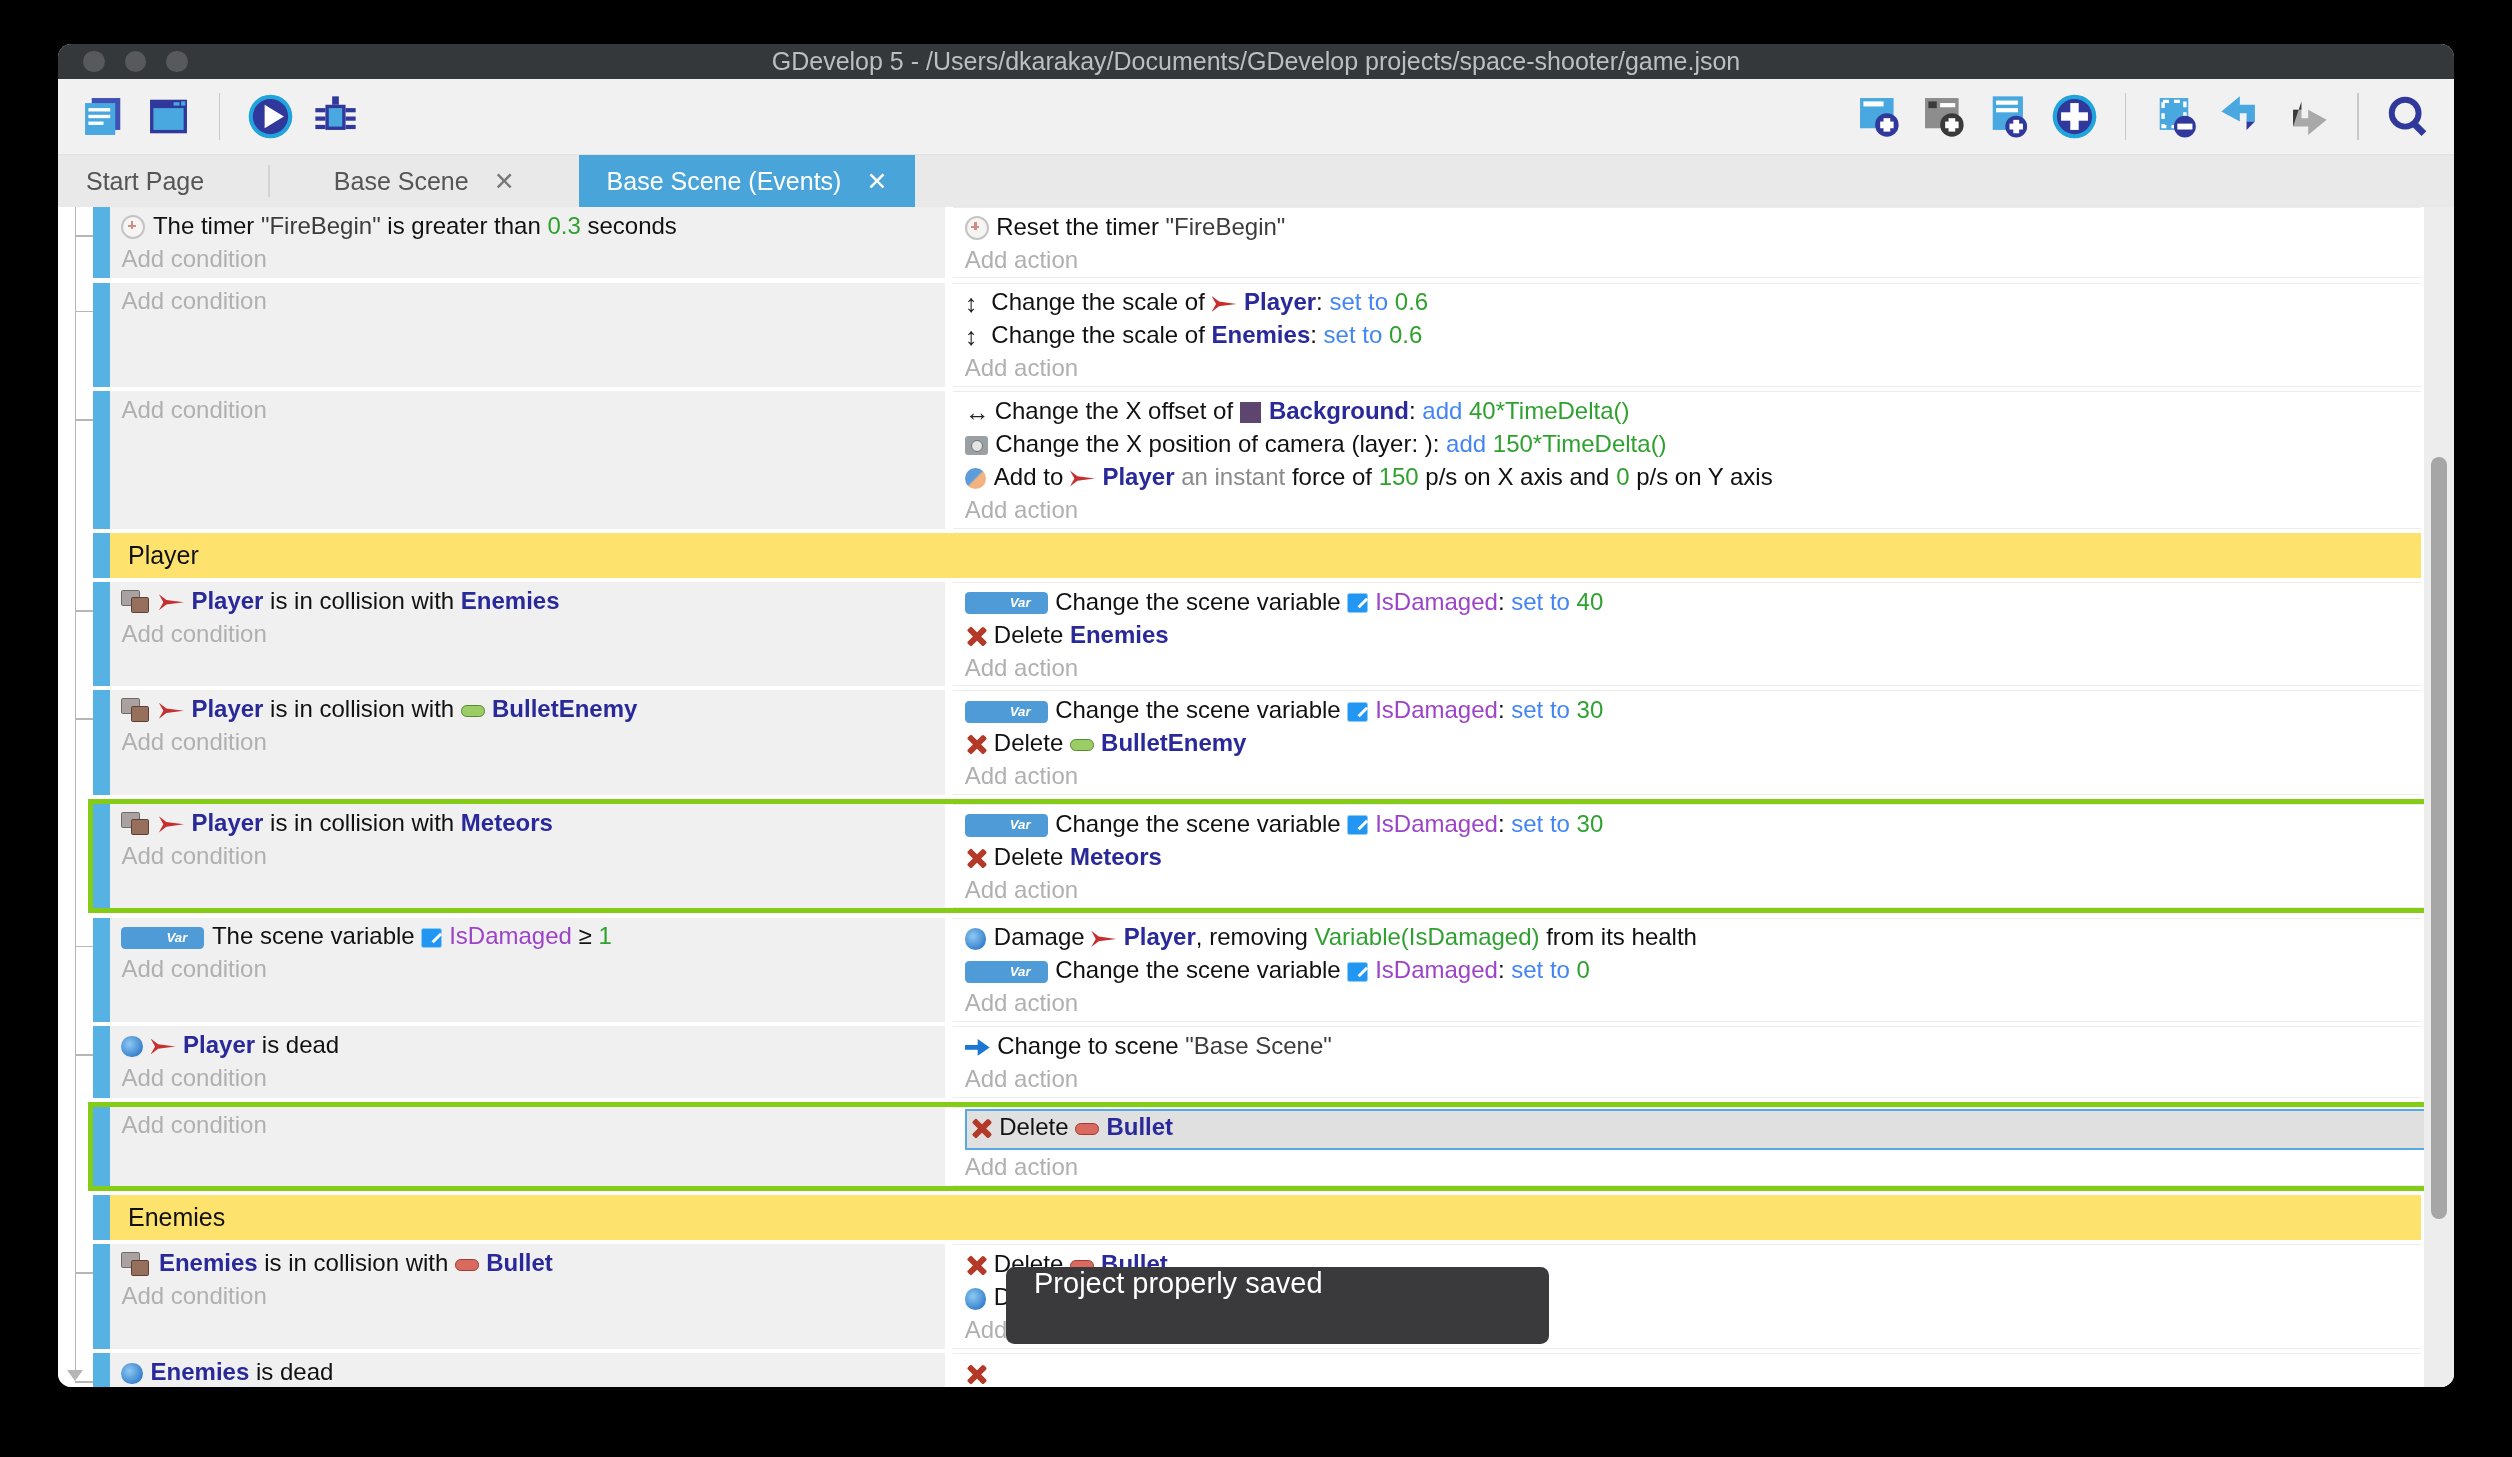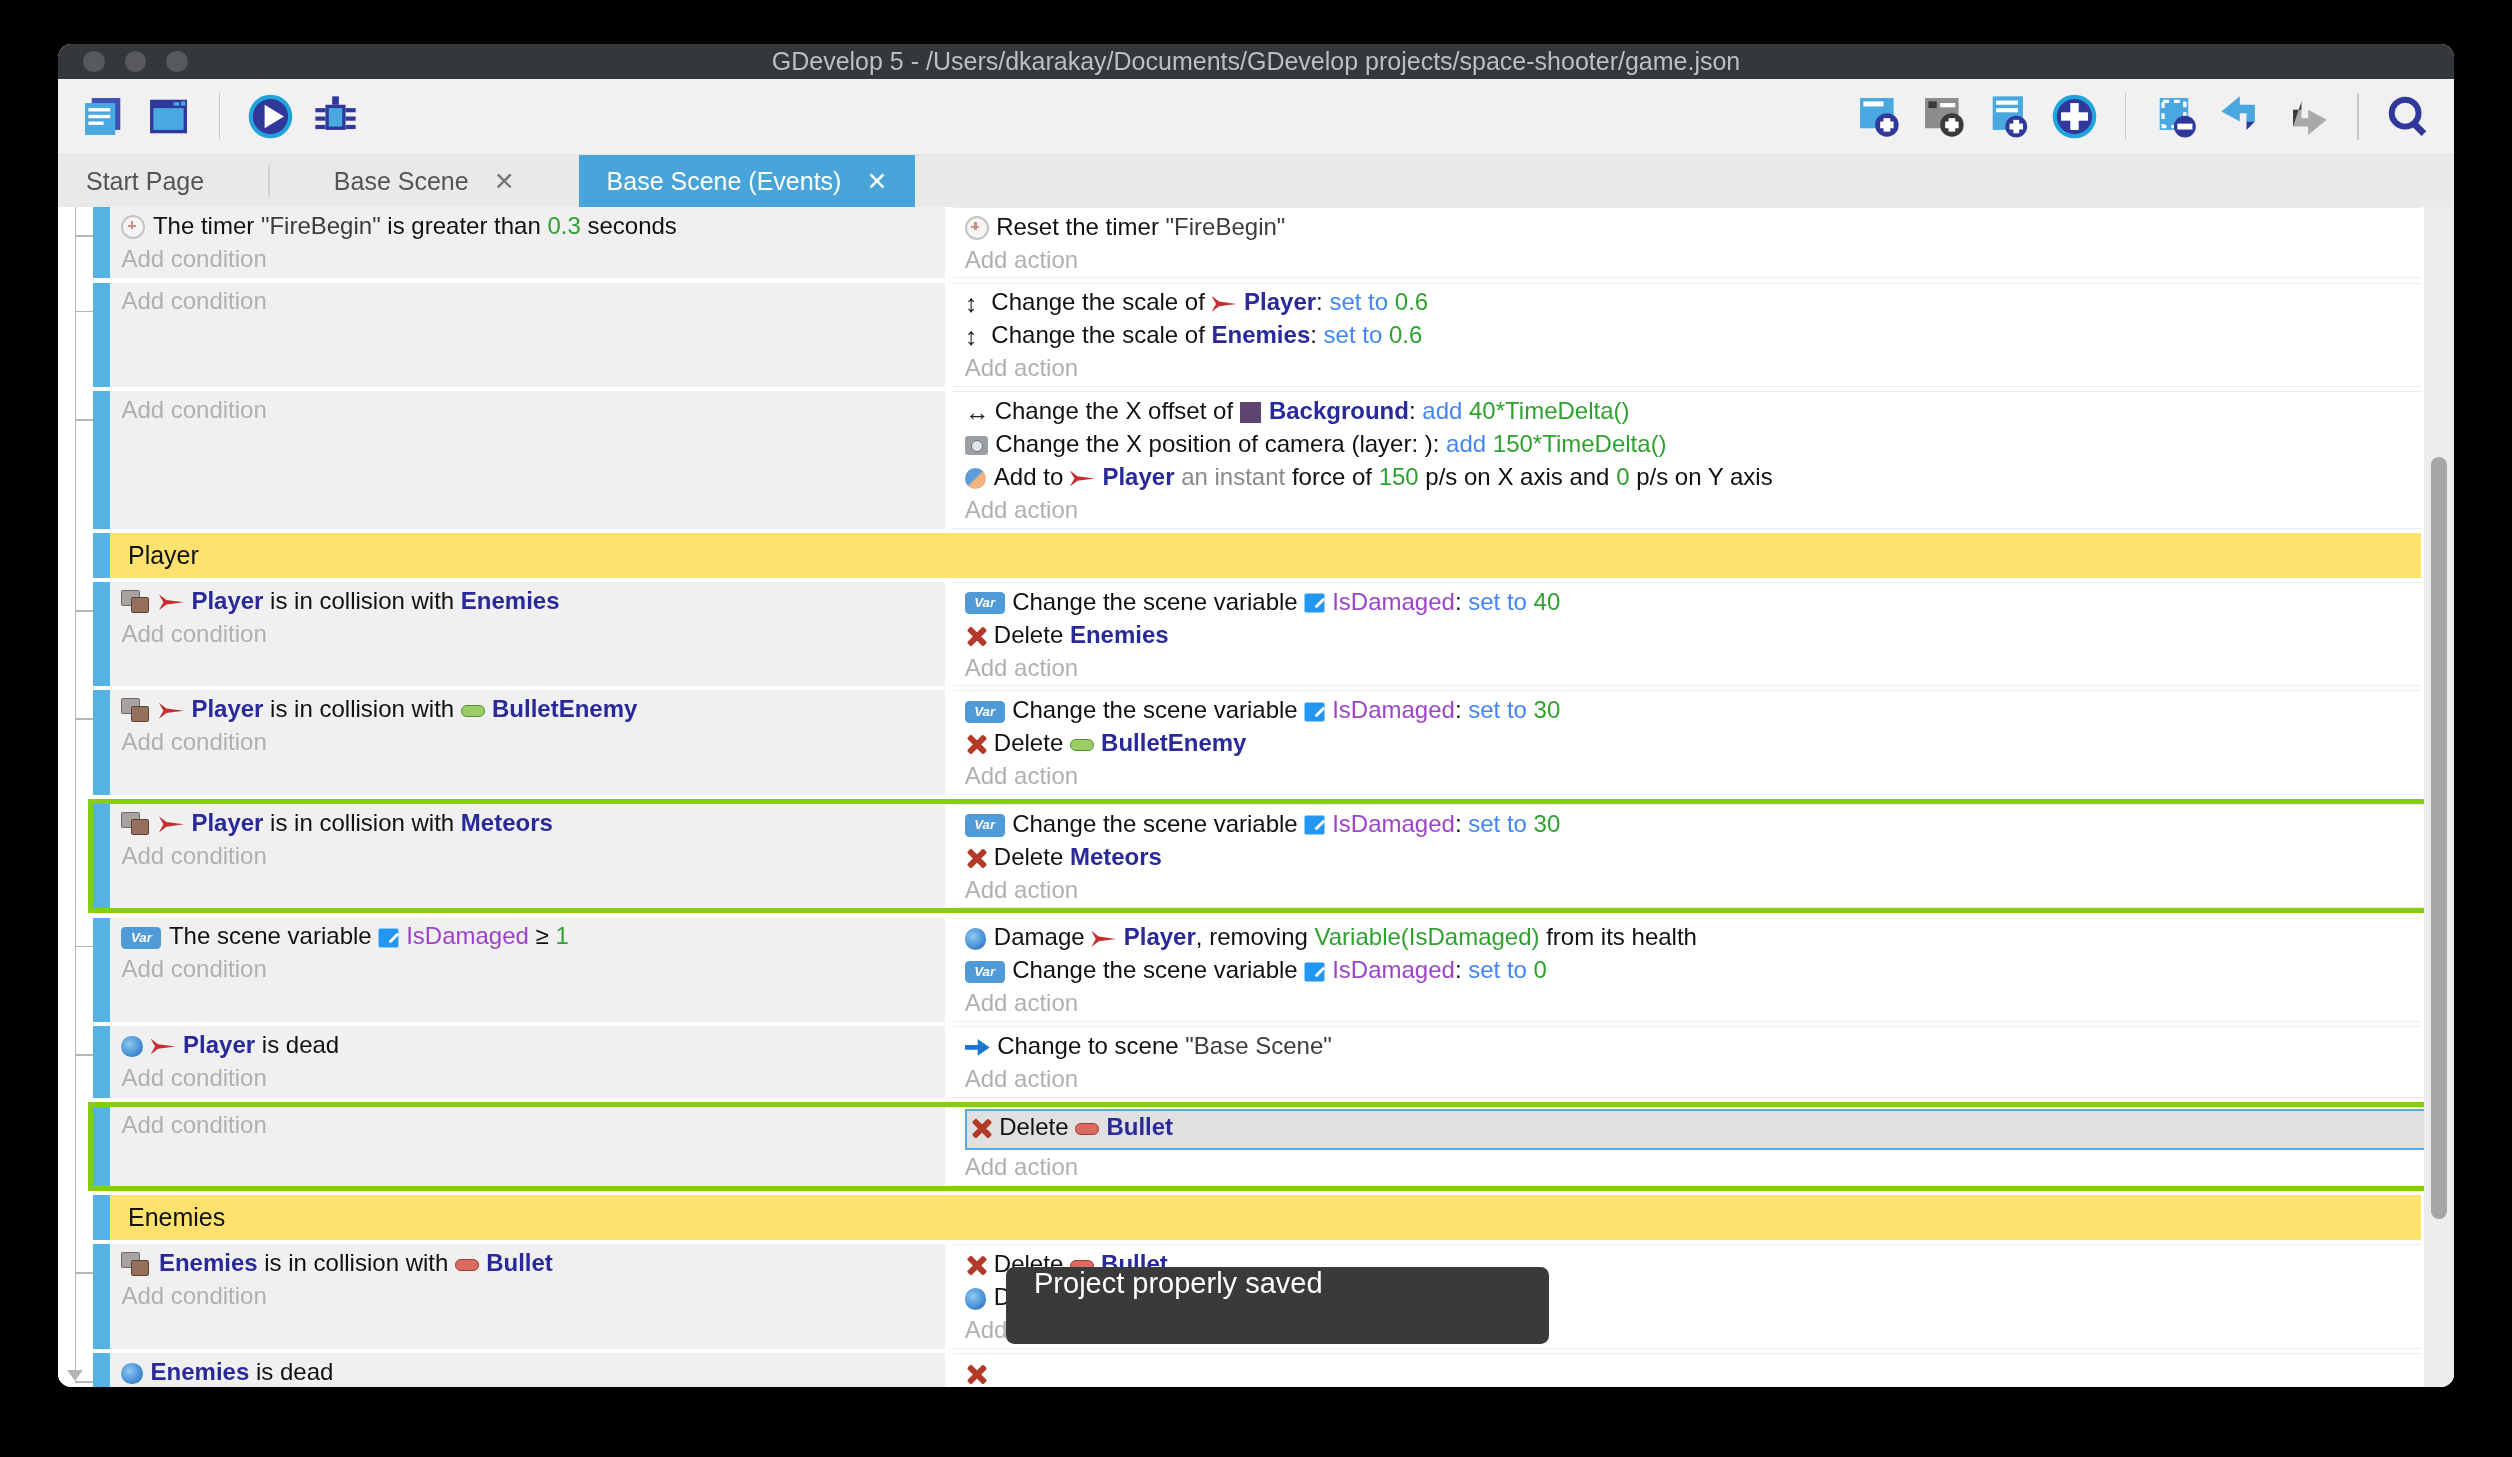--- a/index.html
+++ b/index.html
@@ -55,22 +55,22 @@
   .ic{display:inline-block;vertical-align:middle;margin-right:7.5px;position:relative;}
   .timer-icon{width:20px;height:20px;border:2.5px solid #c4c4c4;border-radius:50%;background:#f7f5f3;}
   .timer-icon::after{content:'';position:absolute;left:7.5px;top:3.3px;width:2.5px;height:8.3px;background:#cf8d86;}
   .timer-icon::before{content:'';position:absolute;left:4.2px;top:7.5px;width:8.3px;height:2.5px;background:#cf8d86;}
   .collision-icon{width:30px;height:25px;}
   .collision-icon::before{content:'';position:absolute;left:0;top:0;width:16.7px;height:14px;background:#a9a2a0;border:1.7px solid #6f6a68;border-radius:1.7px;}
   .collision-icon::after{content:'';position:absolute;left:9.2px;top:7.5px;width:16.7px;height:14px;background:#96705d;border:1.7px solid #5d4037;border-radius:1.7px;}
   .player-icon{width:25px;height:23px;background:#c62f2f;clip-path:polygon(0 15%,30% 40%,100% 50%,30% 60%,0 85%,18% 50%);}
   .bullet-red-icon{width:21.7px;height:10px;border-radius:5.8px;background:#d96a5f;border:1.7px solid #a33a30;}
   .bullet-green-icon{width:21.7px;height:10px;border-radius:5.8px;background:#9ccc65;border:1.7px solid #558b2f;}
-  .var-icon{width:40px;height:22.5px;border-radius:4.2px;background:#4f9bd8;color:#fff;font-size:13.3px;font-style:italic;
-            text-align:center;line-height:22.5px;font-weight:bold;}
+  .var-icon{width:55px;height:22.5px;border-radius:4.2px;background:#4f9bd8;color:#fff;font-size:13.3px;font-style:italic;
+            text-align:center;line-height:22.5px;font-weight:bold;padding-left:28px;}
   .varbadge-icon{width:18.3px;height:18.3px;background:#2196f3;border:1.7px solid #8ecbf5;border-radius:2.5px;}
   .varbadge-icon::after{content:'';position:absolute;left:3.3px;top:3.3px;width:11.7px;height:2.5px;background:#fff;transform:rotate(-45deg) translateY(6.7px);}
   .delete-icon{width:21.7px;height:21.7px;}
   .delete-icon::before,.delete-icon::after{content:'';position:absolute;left:9.2px;top:-0.8px;width:5.8px;height:23px;background:#b33a28;border-radius:1.7px;}
   .delete-icon::before{transform:rotate(45deg);}
   .delete-icon::after{transform:rotate(-45deg);}
   .health-icon{width:21.7px;height:21.7px;border-radius:50%;background:radial-gradient(circle at 38% 38%,#8ec9f2,#1565c0);}
   .scene-arrow-icon{width:25px;height:20px;background:#1976d2;clip-path:polygon(0 38%,52% 38%,52% 8%,100% 50%,52% 92%,52% 62%,0 62%);}
   .force-icon{width:21.7px;height:21.7px;border-radius:50%;background:linear-gradient(135deg,#5d9cdb 46%,#f2b380 54%);}
   .scale-icon,.xoffset-icon{width:auto;min-width:21.7px;color:#222;font-size:25px;font-weight:bold;margin-right:5px;}

